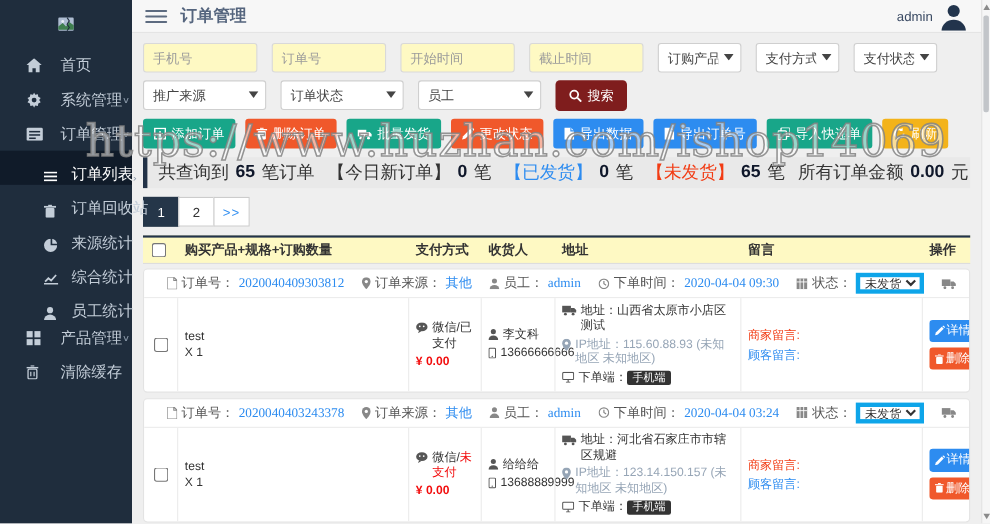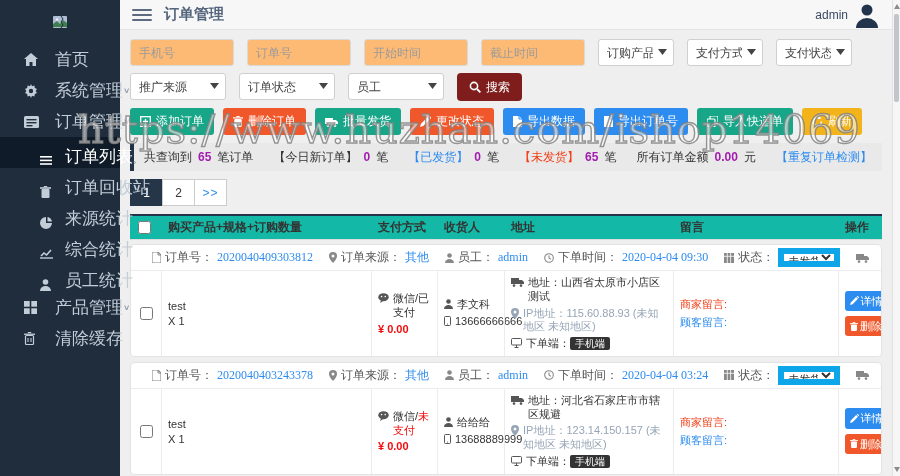--- a/index.html
+++ b/index.html
@@ -4,73 +4,73 @@
 <style>
   * { box-sizing: border-box; margin:0; padding:0; }
   html,body { width:900px; height:476px; overflow:hidden; }
   body { position:relative; background:#efefef; font-family:"Liberation Sans",sans-serif; font-size:12px; color:#333; }
 
   
   .sidebar { position:absolute; left:0; top:0; width:120px; height:476px; background:#1f2d3d; z-index:2; }
   .logo { height:44px; display:flex; align-items:center; justify-content:center; }
   .nav-item { height:31px; display:flex; align-items:center; padding:0 10px 0 24px; color:#c3cdd8; cursor:pointer; }
   .nav-item .ni-icon { width:15px; height:15px; margin-right:16px; flex:0 0 15px; display:flex; align-items:center; }
-  .nav-item .ni-label { flex:1; font-size:17px; white-space:nowrap; }
+  .nav-item .ni-label { flex:1; font-size:14px; white-space:nowrap; }
   .nav-item .chev { font-size:10px; color:#8795a5; transform:scaleY(.8); }
   .nav-sub { padding-left:40px;align-items:flex-end; }
   .nav-sub .ni-icon { margin-right:10px; }
   .nav-active { background:#101b29; color:#fff; }
   svg.ic { display:block; }
 
   
   .main { position:absolute; left:120px; top:0; right:8px; bottom:0; }
   .topbar { height:30px; background:#f7f7f7; border-bottom:1px solid #e4e4e4; display:flex; align-items:center; padding:0 12px; }
   .burger { width:20px; display:flex; flex-direction:column; gap:3px; cursor:pointer; margin-right:12px; }
   .burger span { height:2px; background:#5d6b80; border-radius:1px; }
   .page-title { font-size:15px; font-weight:bold; color:#55657e; }
   .topbar-right { margin-left:auto; display:flex; align-items:center; gap:6px; }
   .admin-name { color:#3a4a63; font-size:12px; }
 
   .content { padding:9px 10px 0 10px; }
   .frow { display:flex; gap:13px; margin-bottom:7px; }
-  .inp { height:27px; width:104px; border:1px solid #d9d9d9; border-radius:3px; background:#fdba74; padding:0 8px; font-size:12px; color:#333; font-family:inherit; }
+  .inp { height:27px; width:104px; border:1px solid #d9d9d9; border-radius:3px; background:#fef9c3; padding:0 8px; font-size:12px; color:#333; font-family:inherit; }
   .inp::placeholder { color:#9b9b9b; }
   .sel { position:relative; width:76px; height:27px; }
   .sel select { appearance:none; -webkit-appearance:none; width:100%; height:100%; border:1px solid #cfcfcf; border-radius:3px; background:#fff; padding:0 20px 0 8px; font-size:12px; color:#444; font-family:inherit; }
   .sel .sel-ar { position:absolute; right:7px; top:10px; pointer-events:none; }
-  .sel-wide { width:96px; }
+  .sel-wide { width:112px; }
 
   .btn { height:27px; border:none; border-radius:3px; color:#fff; font-size:12px; padding:0 10px; display:inline-flex; align-items:center; gap:5px; cursor:pointer; font-family:inherit; }
   .btn-teal { background:#18a689; }
   .btn-orange { background:#f0582b; }
   .btn-blue { background:#2d8cf0; }
   .btn-amber { background:#f3b31a; }
   .btn-search { background:#7f1d1d; height:28px; padding:0 12px; border-radius:4px; }
 
-  .stats { height:28px; background:#e9e9e9; border-left:4px solid #223247; display:flex; align-items:center; gap:6px; padding:0 10px; margin:8px 0; font-size:12px; color:#333; white-space:nowrap; }
+  .stats { height:28px; background:#e9e9e9; border-left:4px solid #223247; display:flex; align-items:center; gap:6px; padding:0 10px; margin:8px 0; font-size:16px; color:#333; white-space:nowrap; }
   .stats .gap { width:16px; }
-  .num-red { color:#a21caf; font-weight:bold; }
+  .num-red { color:#0f172a; font-weight:bold; }
   .lbl-blue { color:#2d8cf0; }
   .lbl-red { color:#f23c14; }
   .link { color:#2d8cf0; text-decoration:none; cursor:pointer;font-family:Liberation Serif, serif; }
 
   .pager { display:flex; margin:0 0 8px 0; }
   .pg { min-width:33px; height:27px; border:1px solid #ccc; background:#fff; display:flex; align-items:center; justify-content:center; font-size:12px; color:#333; margin-right:-1px; cursor:pointer; }
   .pg-active { background:#253649; border-color:#253649; color:#fff; }
   .pg-next { color:#2d8cf0; letter-spacing:1px; }
 
   .grid7 { display:grid; grid-template-columns:30px 210px 66px 67px 169px 165px 1fr; }
-  .thead { background:#14b8a6; border-top:2px solid #22334a; border-bottom:1px solid #ddd; height:26px; align-items:center; font-weight:bold; font-size:12px; margin-bottom:4px; }
+  .thead { background:#fef9c3; border-top:2px solid #22334a; border-bottom:1px solid #ddd; height:26px; align-items:center; font-weight:bold; font-size:12px; margin-bottom:4px; }
   .thead > div { padding:0 8px; }
 
   .card { background:#fff; border:1px solid #e3e3e3; border-radius:4px; margin-bottom:5px; overflow:hidden; }
   .ohdr { height:26px; display:flex; align-items:center; gap:16px; padding:0 21px; border-bottom:1px solid #ececec; font-size:12px; color:#555; white-space:nowrap; }
   .ohdr .pair { display:flex; align-items:center; gap:4px; }
   .ohdr svg { flex:0 0 auto; }
-  .st-sel { height:19px; font-size:11px; border:6px solid #0ea5e9; background:#fff; color:#333; width:62px; font-family:inherit; }
+  .st-sel { height:19px; font-size:11px; border:4px solid #0ea5e9; background:#fff; color:#333; width:62px; font-family:inherit; }
   .obody { min-height:58px; align-items:stretch; font-size:11px; }
   .obody > div { border-left:1px solid #ececec; padding:5px 6px; display:flex; flex-direction:column; justify-content:center; gap:3px; }
   .obody > div:first-child { border-left:none; align-items:center; }
   .iline { display:flex; align-items:flex-start; gap:4px; line-height:1.25; }
   .iline svg { margin-top:1px; flex:0 0 auto; }
   .pay-red, .red { color:#f20d0d; }
   .amount { color:#f20d0d; font-weight:bold; }
   .ip-line { color:#96a5b6; }
   .dev-badge { background:#333; color:#fff; font-size:10px; padding:1px 5px; border-radius:2px; }
   .note-m { color:#f23c14; }

